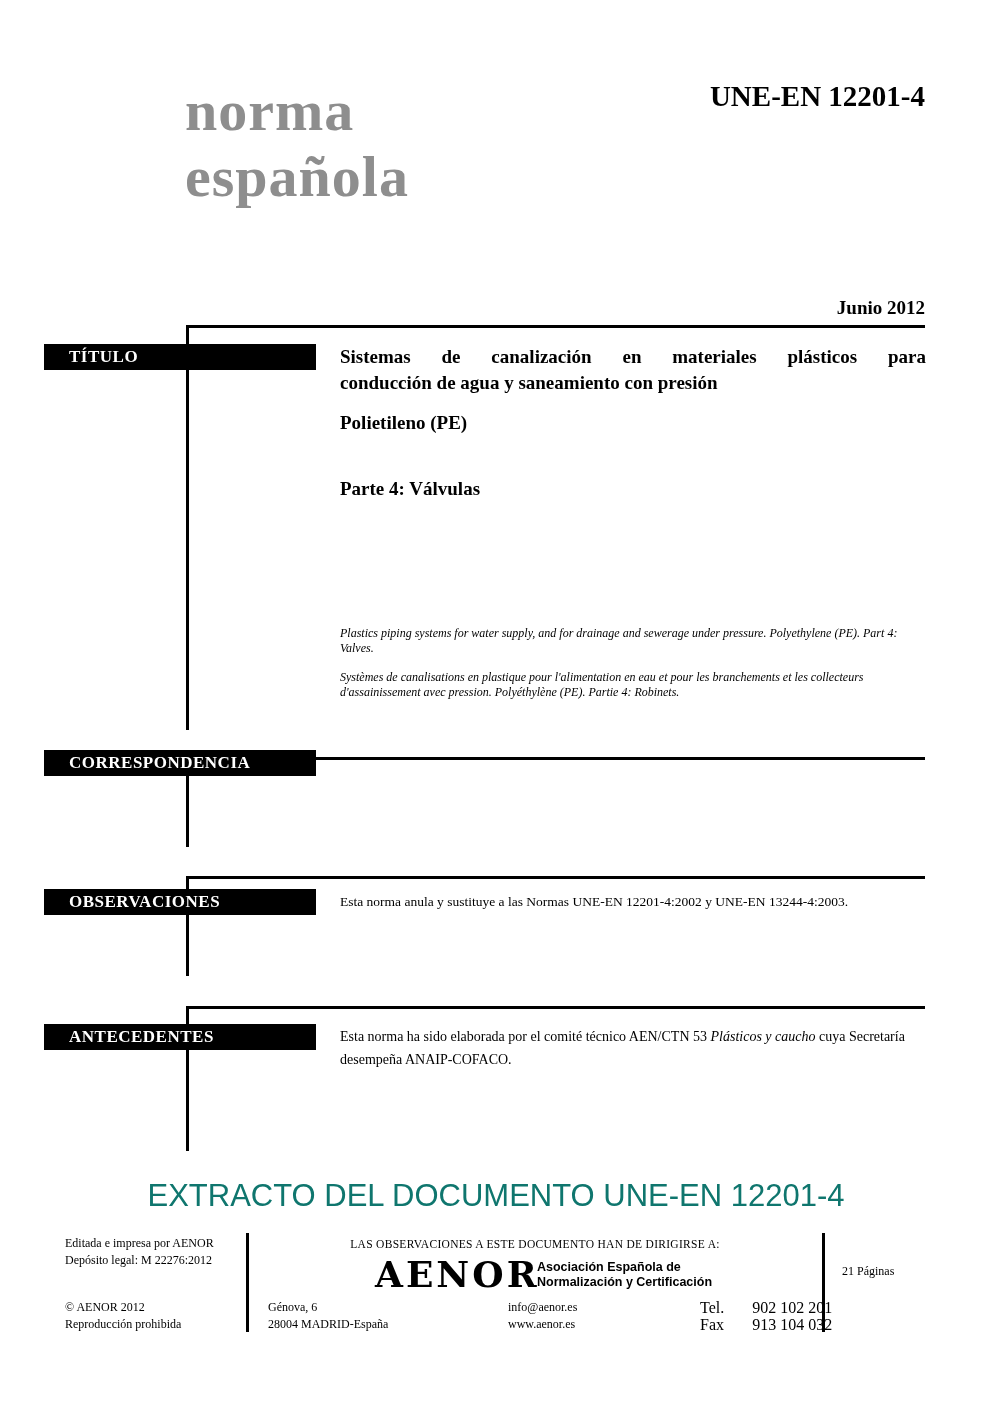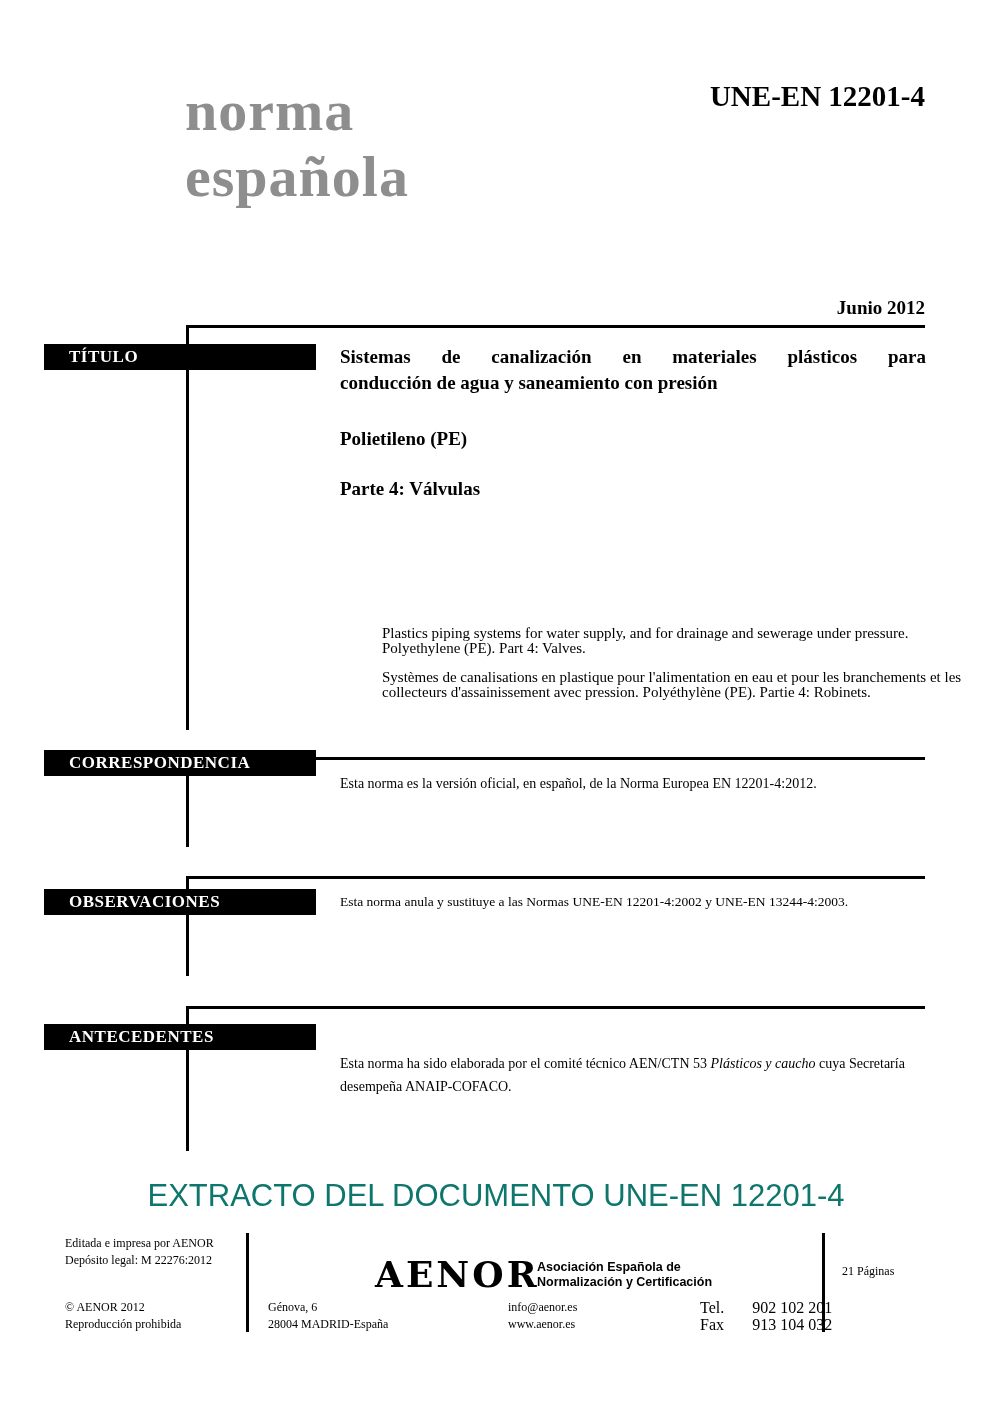--- a/index.html
+++ b/index.html
@@ -35,21 +35,21 @@
     color: #fff; font-weight: bold; font-size: 17px; letter-spacing: 0.5px;
     font-family: "Liberation Serif", serif;
   }
   .title-line {
     left: 340px; width: 586px;
     font-weight: bold; font-size: 19px; line-height: 26px;
   }
   .just { text-align: justify; text-align-last: justify; }
   .lang-note {
     left: 340px; width: 594px;
-    font-size: 15px; line-height: 15px; margin-left: 42px;
+    font-style: italic; font-size: 12px; line-height: 15px;
   }
   .sec-text {
     left: 340px; width: 594px;
     font-size: 14px; line-height: 23px;
   }
   .banner {
     left: 0; width: 100%;
     text-align: center;
     font-family: "Liberation Sans", sans-serif;
     font-size: 31px;
@@ -82,60 +82,60 @@
   <div class="abs doc-code" style="right:67px; top:80px;">UNE-EN 12201-4</div>
   <div class="abs issue-date" style="right:67px; top:297px;">Junio 2012</div>
 
   <div class="abs hrule" style="left:187px; top:325px; width:738px;"></div>
   <div class="abs vrule" style="left:186px; top:325px; height:405px;"></div>
   <div class="abs label-box" style="left:44px; top:344px;">
     <span>TÍTULO</span>
   </div>
   <div class="abs title-line just" style="top:344px;">Sistemas de canalización en materiales plásticos para</div>
   <div class="abs title-line" style="top:370px;">conducción de agua y saneamiento con presión</div>
-  <div class="abs title-line" style="top:426px;">Polietileno (PE)</div>
+  <div class="abs title-line" style="top:410px;">Polietileno (PE)</div>
   <div class="abs title-line" style="top:476px;">Parte 4: Válvulas</div>
   <div class="abs lang-note" style="top:626px;">Plastics piping systems for water supply, and for drainage and sewerage under pressure. Polyethylene (PE). Part 4: Valves.</div>
   <div class="abs lang-note" style="top:670px;">Systèmes de canalisations en plastique pour l'alimentation en eau et pour les branchements et les collecteurs d'assainissement avec pression. Polyéthylène (PE). Partie 4: Robinets.</div>
 
   <div class="abs hrule" style="left:187px; top:757px; width:738px;"></div>
   <div class="abs vrule" style="left:186px; top:757px; height:90px;"></div>
   <div class="abs label-box" style="left:44px; top:750px;">
     <span>CORRESPONDENCIA</span>
   </div>
-  <div class="abs sec-text" style="top:772px;">Esta norma es la versión oficial, en español, de la Norma Europea EN 12201-4:2012.</div>
 
   <div class="abs hrule" style="left:187px; top:876px; width:738px;"></div>
   <div class="abs vrule" style="left:186px; top:876px; height:100px;"></div>
   <div class="abs label-box" style="left:44px; top:889px;">
     <span>OBSERVACIONES</span>
   </div>
   <div class="abs sec-text" style="top:890px; font-size:13.5px;">Esta norma anula y sustituye a las Normas UNE-EN 12201-4:2002 y UNE-EN 13244-4:2003.</div>
 
   <div class="abs hrule" style="left:187px; top:1006px; width:738px;"></div>
   <div class="abs vrule" style="left:186px; top:1006px; height:145px;"></div>
   <div class="abs label-box" style="left:44px; top:1024px;">
     <span>ANTECEDENTES</span>
   </div>
-  <div class="abs sec-text" style="top:1025px;margin-top:27px;"><span>Esta norma ha sido elaborada por el comité técnico AEN/CTN 53 </span><span style="font-style:italic;">Plásticos y caucho</span><span> cuya Secretaría desempeña ANAIP-COFACO.</span></div>
+  <div class="abs sec-text" style="top:1025px;"><span>Esta norma ha sido elaborada por el comité técnico AEN/CTN 53 </span><span style="font-style:italic;">Plásticos y caucho</span><span> cuya Secretaría desempeña ANAIP-COFACO.</span></div>
 
   <div class="abs banner" style="top:1178px;">EXTRACTO DEL DOCUMENTO UNE-EN 12201-4</div>
 
   <div class="abs vrule" style="left:246px; top:1233px; height:99px;"></div>
   <div class="abs vrule" style="left:822px; top:1233px; height:99px;"></div>
 
   <div class="abs ft-small" style="left:65px; top:1235px;">
     <div>Editada e impresa por AENOR</div>
     <div>Depósito legal: M 22276:2012</div>
   </div>
   <div class="abs ft-small" style="left:65px; top:1299px;">
     <div>© AENOR 2012</div>
     <div>Reproducción prohibida</div>
   </div>
 
+  <div class="abs ft-notice" style="left:250px; top:1238px; width:570px; text-align:center;">LAS OBSERVACIONES A ESTE DOCUMENTO HAN DE DIRIGIRSE A:</div>
 
   <div class="abs aenor-logo" style="left:375px; top:1253px;">AENOR</div>
   <div class="abs aenor-sub" style="left:537px; top:1260px;">
     <div>Asociación Española de</div>
     <div>Normalización y Certificación</div>
   </div>
 
   <div class="abs ft-small" style="left:268px; top:1299px;">
     <div>Génova, 6</div>
     <div>28004 MADRID-España</div>

